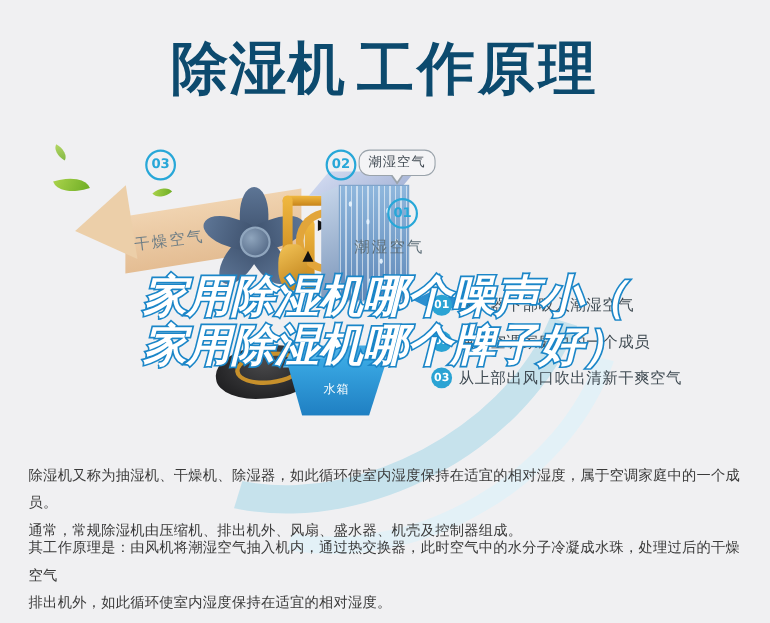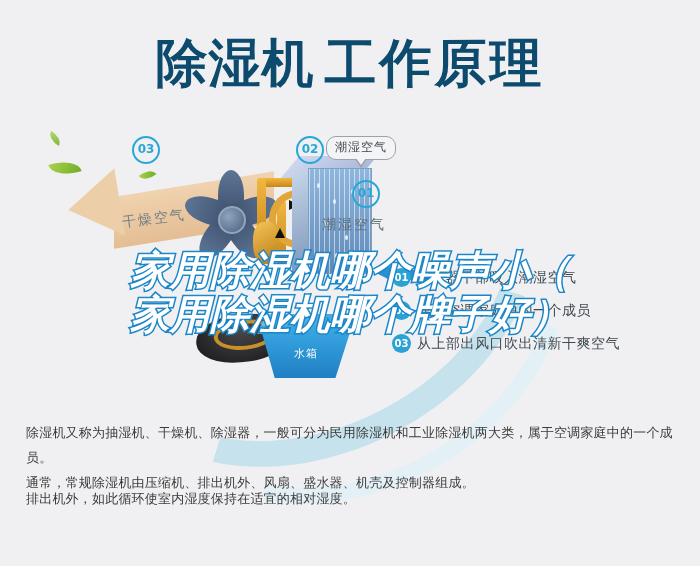--- a/index.html
+++ b/index.html
@@ -533,20 +533,21 @@
     </div>
 
   </div>
 
   <div class="overlay">
     <div class="overlay-line">家用除湿机哪个噪声小（</div>
     <div class="overlay-line">家用除湿机哪个牌子好）</div>
   </div>
 
   <div class="para-block p1">
-    <span class="para-line">除湿机又称为抽湿机、干燥机、除湿器，一般可分为民用除湿机和工业除湿机两大类，属于空调家庭中的一个成员。</span>
+    <span class="para-line">除湿机又称为抽湿机、干燥机、除湿器，如此循环使室内湿度保持在适宜的相对湿度，属于空调家庭中的一个成员。</span>
     <span class="para-line">通常，常规除湿机由压缩机、排出机外、风扇、盛水器、机壳及控制器组成。</span>
   </div>
   <div class="para-block p2">
+    <span class="para-line">其工作原理是：由风机将潮湿空气抽入机内，通过热交换器，此时空气中的水分子冷凝成水珠，处理过后的干燥空气</span>
     <span class="para-line">排出机外，如此循环使室内湿度保持在适宜的相对湿度。</span>
   </div>
 
 </div>
 
 </body></html>

